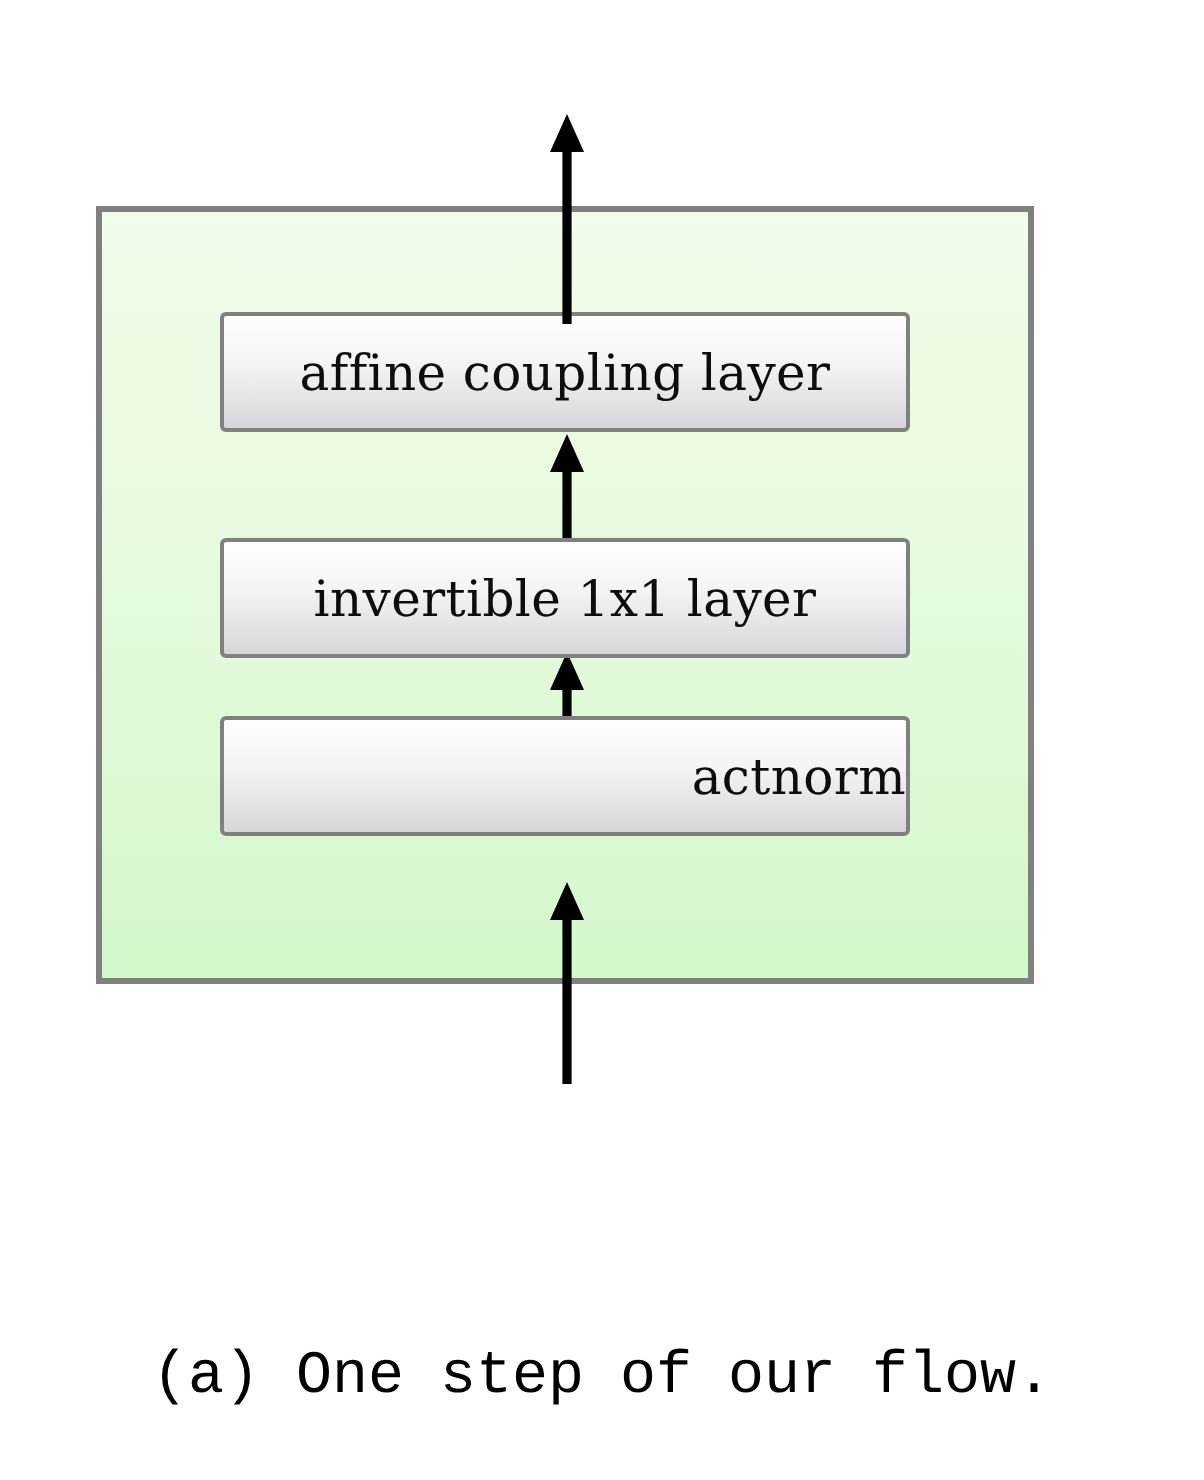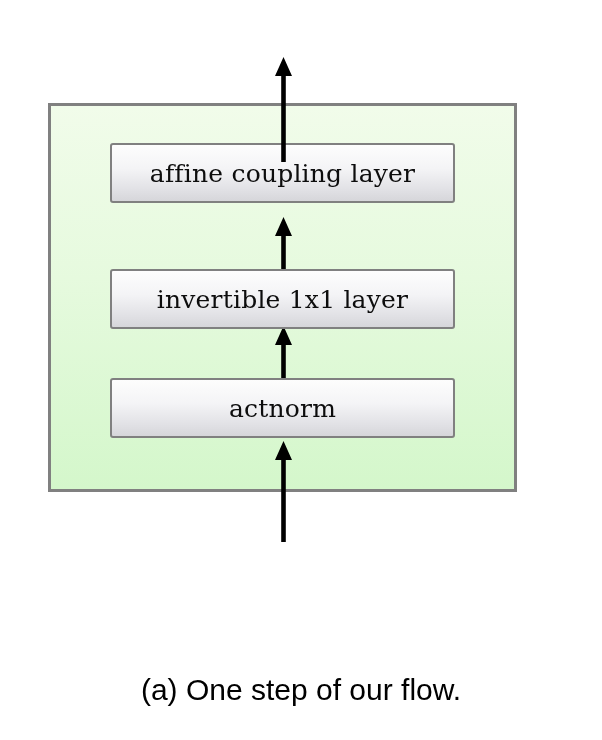--- a/index.html
+++ b/index.html
@@ -53,23 +53,23 @@
   .layer-box .layer-label {
     font-family: "DejaVu Serif", "Liberation Serif", serif;
     font-size: 25px;
     line-height: 1;
     color: #0d0d0d;
     letter-spacing: 0.2px;
     white-space: nowrap;
     user-select: none;
   }
 
-  .box-affine   { top: 143px; }
+  .box-affine   { top: 156px; }
   .box-conv     { top: 269px; }
-  .box-actnorm  { top: 378px; }
+  .box-actnorm  { top: 358px; justify-content: flex-end; }
 
   
   .arrow {
     position: absolute;
     left: 273px;       
     width: 21px;
     z-index: 2;
   }
   .arrow svg { display: block; width: 21px; height: 100%; }
 
@@ -78,21 +78,21 @@
   .arrow-act-cv  { top: 325px; height: 55px; }
   .arrow-in      { top: 440px; height: 102px; z-index: 5; }
 
   
   .caption {
     position: absolute;
     left: 0;
     top: 671px;
     width: 602px;
     text-align: center;
-    font-family: Liberation Sans, sans-serif;
+    font-family: Liberation Mono, monospace;
     font-size: 30px;
     line-height: 1.25;
     color: #000000;
     user-select: none;
   }
 </style>
 </head>
 <body>
 
 <div id="figure-root">

